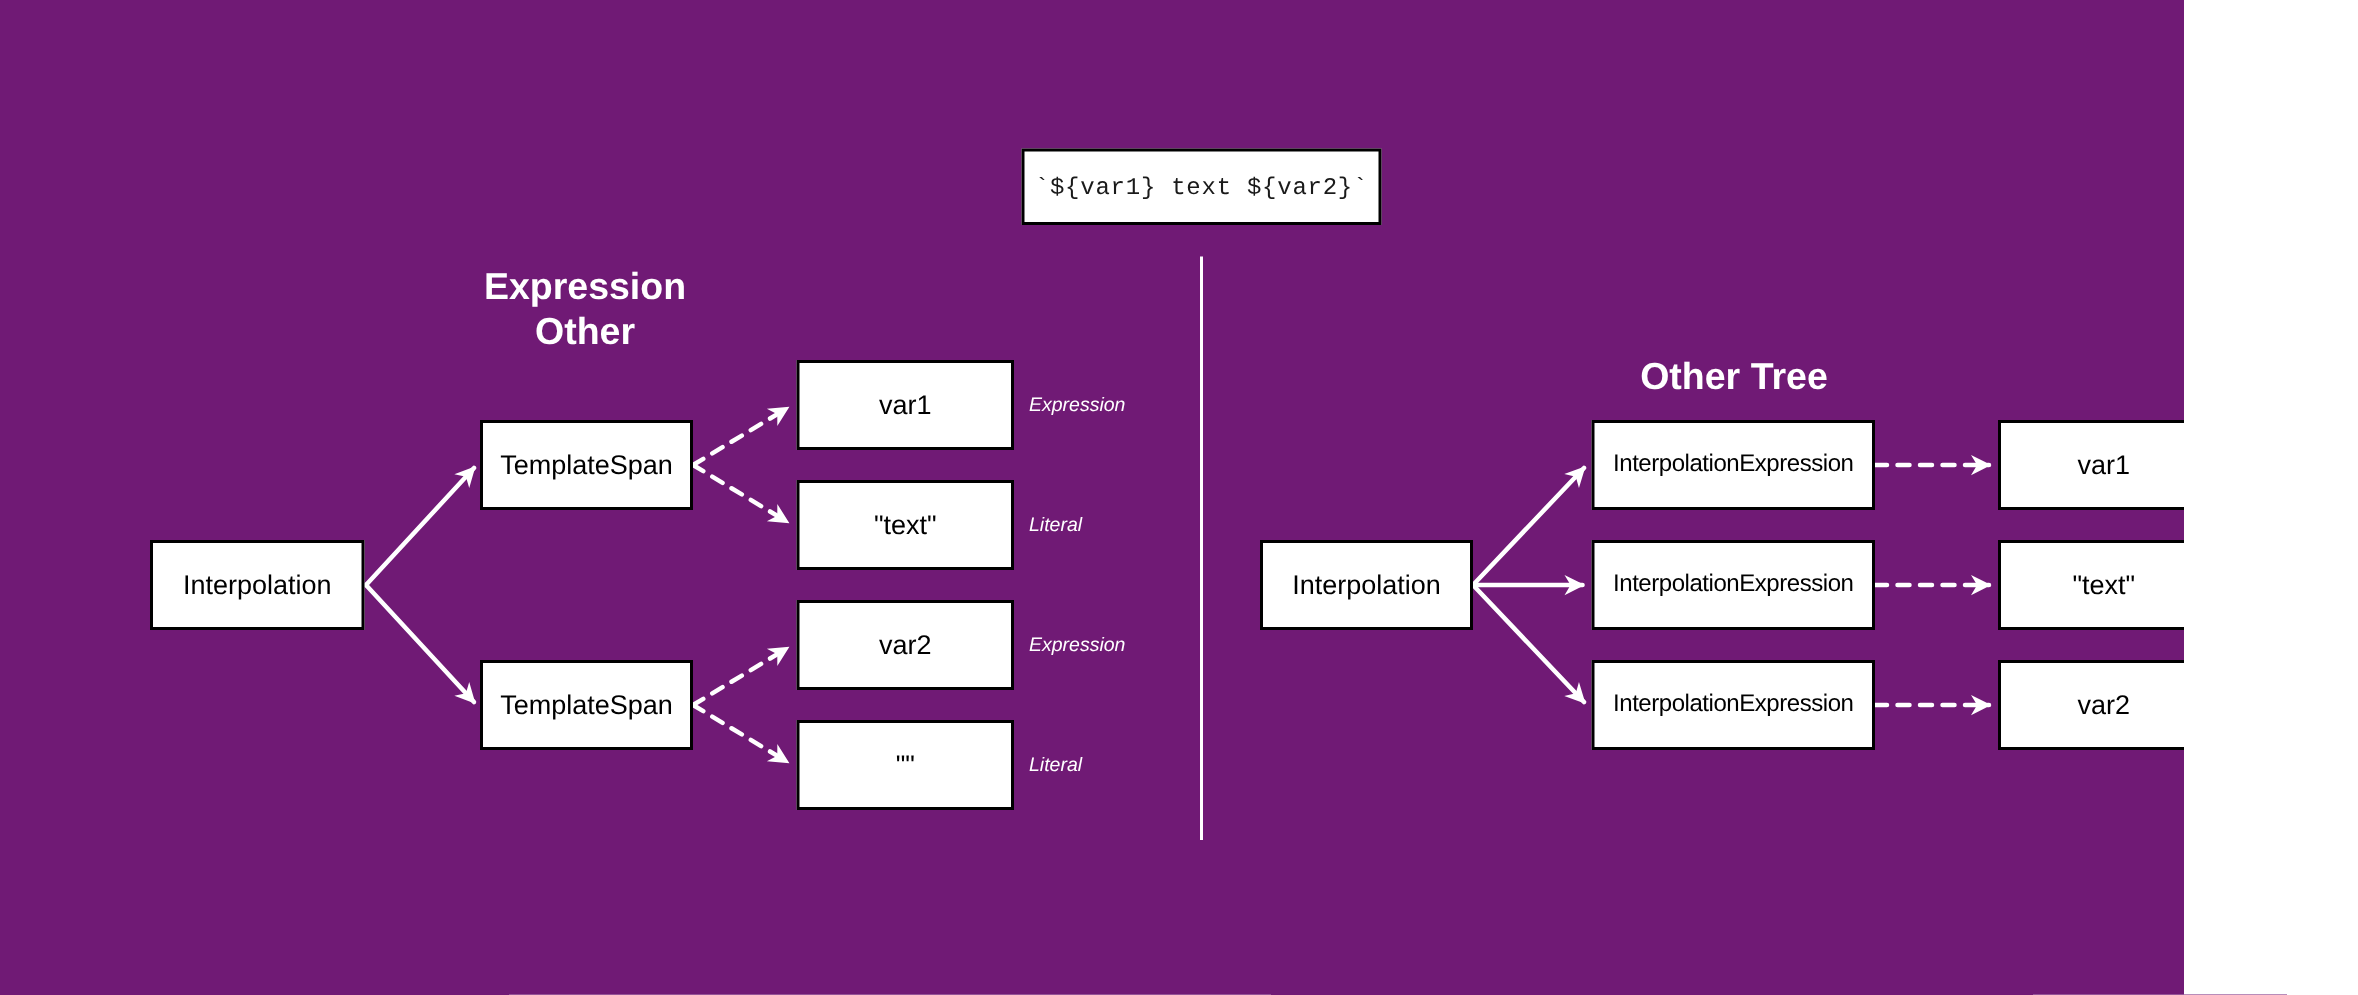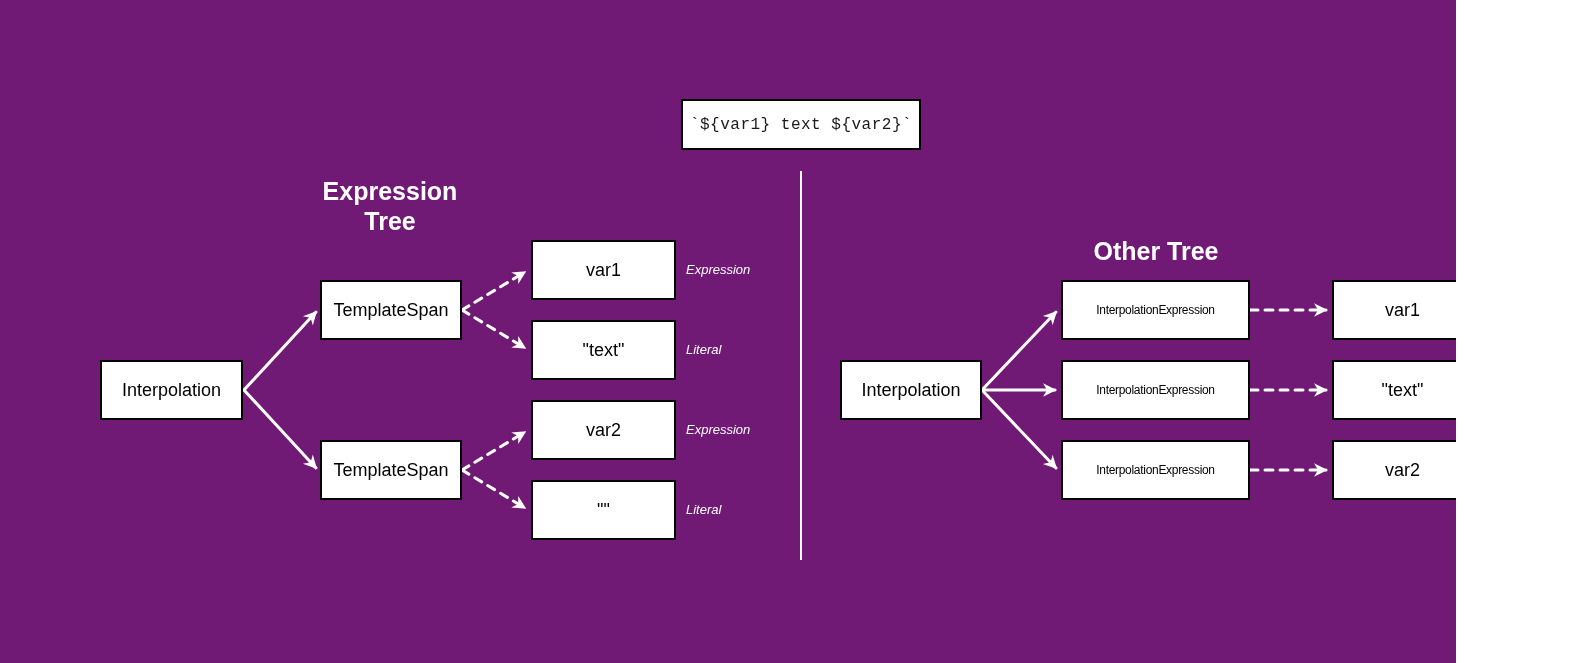--- a/index.html
+++ b/index.html
@@ -18,21 +18,21 @@
     background: #ffffff;
     border: 2.5px solid #000000;
     display: flex;
     align-items: center;
     justify-content: center;
     font-size: 18px;
     color: #000000;
     white-space: nowrap;
     text-align: center;
   }
-  .node.tight { font-size: 12px; letter-spacing: -0.3px; }
+  .node.tight { font-size: 16px; letter-spacing: -0.3px; }
   .code-box {
     position: absolute;
     left: 681px; top: 99px; width: 240px; height: 51px;
     box-sizing: border-box;
     background: #ffffff;
     border: 2px solid #000000;
     display: flex;
     align-items: center;
     justify-content: center;
     font-family: "Liberation Mono", monospace;
@@ -99,21 +99,21 @@
   </svg>
 
   <div class="code-box">
     <span>`${var1} text ${var2}`</span>
   </div>
 
   <div class="divider"></div>
 
   <div class="tree-title" style="left:288px; top:176px;">
     <div>Expression</div>
-    <div>Tree</div>
+    <div>Other</div>
   </div>
   <div class="tree-title" style="left:1054px; top:192px;margin-top:44px;">Other Tree</div>
 
   <div class="node" style="left:100px; top:360px; width:143px; height:60px;">Interpolation</div>
   <div class="node" style="left:320px; top:280px; width:142px; height:60px;">TemplateSpan</div>
   <div class="node" style="left:320px; top:440px; width:142px; height:60px;">TemplateSpan</div>
   <div class="node" style="left:531px; top:240px; width:145px; height:60px;">var1</div>
   <div class="node" style="left:531px; top:320px; width:145px; height:60px;">"text"</div>
   <div class="node" style="left:531px; top:400px; width:145px; height:60px;">var2</div>
   <div class="node" style="left:531px; top:480px; width:145px; height:60px;">""</div>

